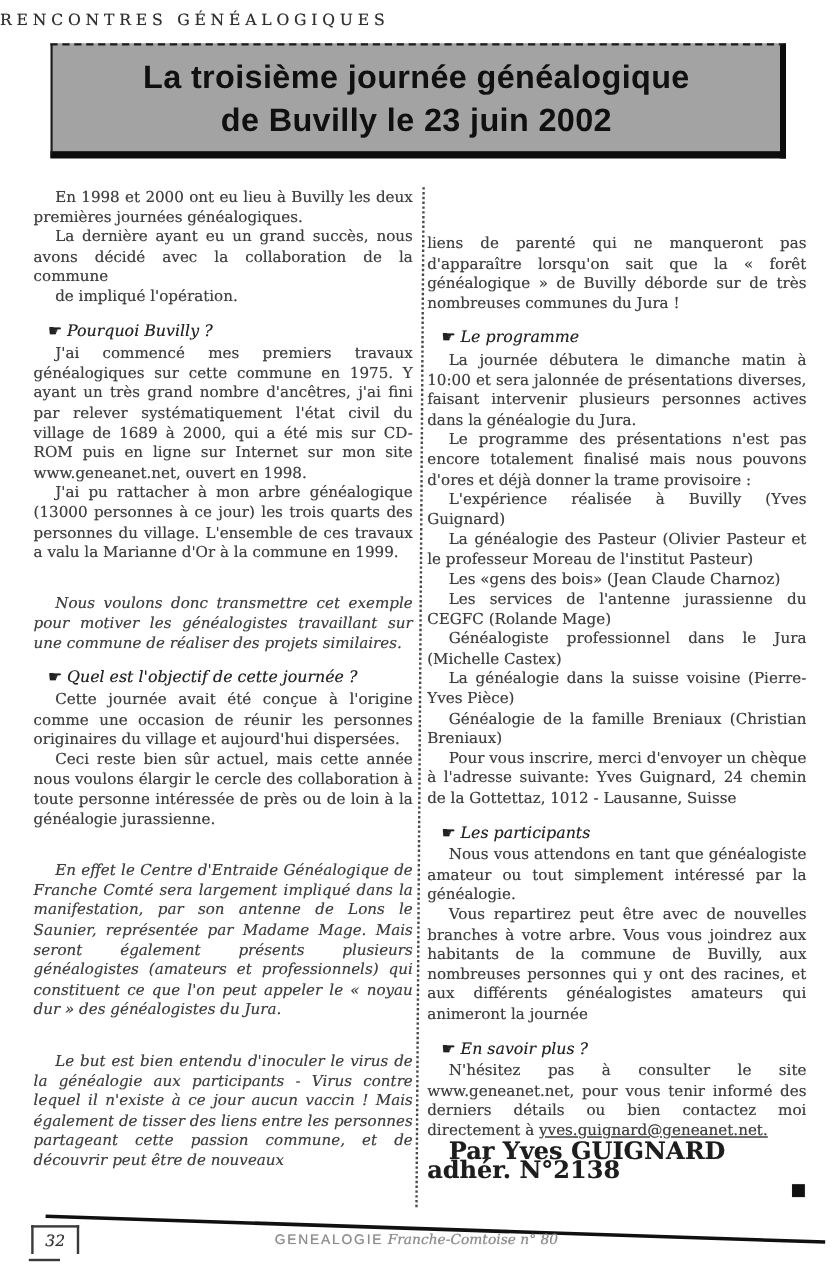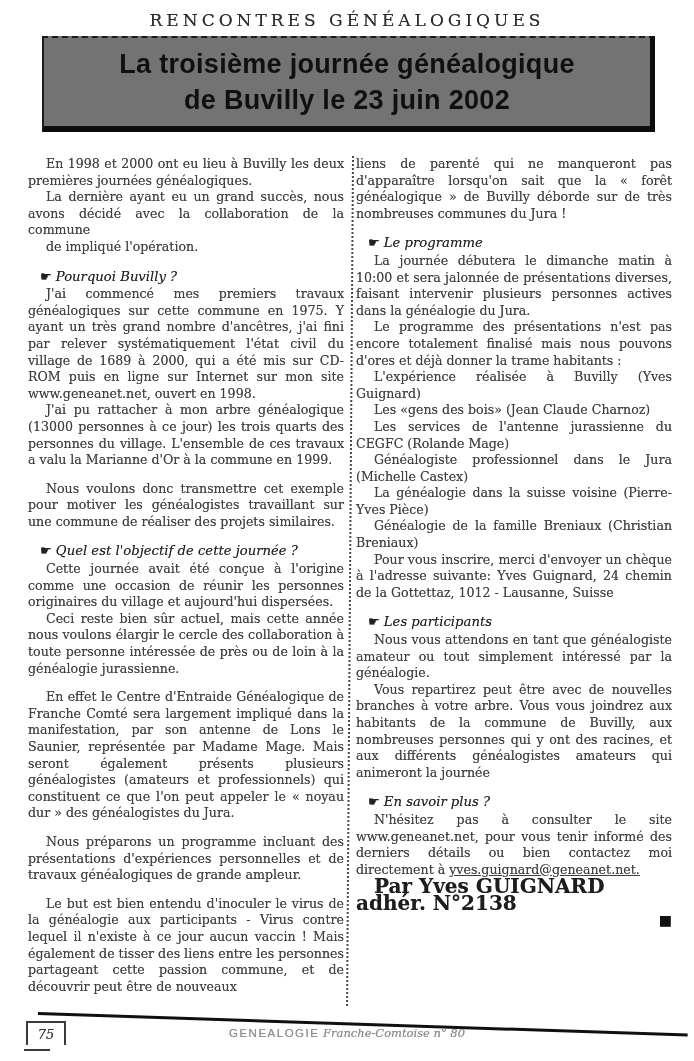--- a/index.html
+++ b/index.html
@@ -7,56 +7,55 @@
     width:694px;height:1061px;
     background:#ffffff;
     position:relative;
     overflow:hidden;
     font-family:"DejaVu Serif", serif;
     color:#3c3c3c;
   }
   
   .kicker{
     position:absolute;top:10px;left:0;width:100%;
-    text-align:center;
     font-family:"DejaVu Serif", serif;
-    font-size:17px;letter-spacing:4px;
+    font-size:13px;letter-spacing:4px;
     color:#2e2e2e;
     text-shadow:0 0 0.6px #777;
   }
   
   .title-box{
     position:absolute;left:42px;top:36px;width:606px;height:88px;
     border-top:2px dashed #1c1c1c;
     border-left:2px solid #1c1c1c;
     border-right:5px solid #0d0d0d;
     border-bottom:6px solid #0d0d0d;
     display:flex;flex-direction:column;justify-content:center;align-items:center;
-    background:#737373;
+    background:#a3a3a3;
   }
   .title-box .t{
     font-family:"Liberation Sans", sans-serif;
     font-weight:bold;font-size:27px;line-height:36px;
     color:#101010;text-align:center;letter-spacing:0.3px;
   }
   
   .columns{
     position:absolute;top:156px;left:28px;width:644px;height:860px;
     display:flex;gap:12px;
   }
   .col{
     width:316px;
     font-size:12.6px;line-height:16.6px;
     text-align:justify;
     color:#3f3f3f;
     text-shadow:0 0 0.6px #8a8a8a;
   }
   .col p{margin:0;text-indent:18px;}
-  .col p.noindent{text-indent:0;}
-  .col p.gap{margin-top:12px;}
+  .col p.noindent{text-indent:0;margin-top:39px;}
+  .col p.gap{margin-top:26px;font-style:italic;}
   .col .section{
     margin:13px 0 1px 0;
     font-size:13.2px;font-weight:normal;font-style:italic;
     color:#222;text-indent:12px;text-align:left;
   }
   .col .section .hand{font-style:normal;margin-right:4px;}
   .divider{
     position:absolute;left:352px;top:156px;height:850px;width:0;
     border-left:2px dotted #4a4a4a;
     transform:rotate(0.4deg);transform-origin:top center;
@@ -123,33 +122,33 @@
     <p>J'ai commencé mes premiers travaux généalogiques sur cette commune en 1975. Y ayant un très grand nombre d'ancêtres, j'ai fini par relever systématiquement l'état civil du village de 1689 à 2000, qui a été mis sur CD-ROM puis en ligne sur Internet sur mon site www.geneanet.net, ouvert en 1998.</p>
     <p>J'ai pu rattacher à mon arbre généalogique (13000 personnes à ce jour) les trois quarts des personnes du village. L'ensemble de ces travaux a valu la Marianne d'Or à la commune en 1999.</p>
     <p class="gap">Nous voulons donc transmettre cet exemple pour motiver les généalogistes travaillant sur une commune de réaliser des projets similaires.</p>
 
     <div class="section">
       <span class="hand">☛</span><span>Quel est l'objectif de cette journée ?</span>
     </div>
     <p>Cette journée avait été conçue à l'origine comme une occasion de réunir les personnes originaires du village et aujourd'hui dispersées.</p>
     <p>Ceci reste bien sûr actuel, mais cette année nous voulons élargir le cercle des collaboration à toute personne intéressée de près ou de loin à la généalogie jurassienne.</p>
     <p class="gap">En effet le Centre d'Entraide Généalogique de Franche Comté sera largement impliqué dans la manifestation, par son antenne de Lons le Saunier, représentée par Madame Mage. Mais seront également présents plusieurs généalogistes (amateurs et professionnels) qui constituent ce que l'on peut appeler le « noyau dur » des généalogistes du Jura.</p>
-    <p class="gap">Nous préparons un programme incluant des présentations d'expériences personnelles et de travaux généalogiques de grande ampleur.</p>
     <p class="gap">Le but est bien entendu d'inoculer le virus de la généalogie aux participants - Virus contre lequel il n'existe à ce jour aucun vaccin ! Mais également de tisser des liens entre les personnes partageant cette passion commune, et de découvrir peut être de nouveaux</p>
   </div>
 
   <div class="col">
     <p class="noindent">liens de parenté qui ne manqueront pas d'apparaître lorsqu'on sait que la « forêt généalogique » de Buvilly déborde sur de très nombreuses communes du Jura !</p>
 
     <div class="section">
       <span class="hand">☛</span><span>Le programme</span>
     </div>
     <p>La journée débutera le dimanche matin à 10:00 et sera jalonnée de présentations diverses, faisant intervenir plusieurs personnes actives dans la généalogie du Jura.</p>
-    <p>Le programme des présentations n'est pas encore totalement finalisé mais nous pouvons d'ores et déjà donner la trame habitants :</p>
+    <p>Le programme des présentations n'est pas encore totalement finalisé mais nous pouvons d'ores et déjà donner la trame provisoire :</p>
     <p>L'expérience réalisée à Buvilly (Yves Guignard)</p>
+    <p>La généalogie des Pasteur (Olivier Pasteur et le professeur Moreau de l'institut Pasteur)</p>
     <p>Les «gens des bois» (Jean Claude Charnoz)</p>
     <p>Les services de l'antenne jurassienne du CEGFC (Rolande Mage)</p>
     <p>Généalogiste professionnel dans le Jura (Michelle Castex)</p>
     <p>La généalogie dans la suisse voisine (Pierre-Yves Pièce)</p>
     <p>Généalogie de la famille Breniaux (Christian Breniaux)</p>
     <p>Pour vous inscrire, merci d'envoyer un chèque à l'adresse suivante: Yves Guignard, 24 chemin de la Gottettaz, 1012 - Lausanne, Suisse</p>
 
     <div class="section">
       <span class="hand">☛</span><span>Les participants</span>
     </div>
@@ -162,19 +161,19 @@
     <p><span>N'hésitez pas à consulter le site www.geneanet.net, pour vous tenir informé des derniers détails ou bien contactez moi directement à </span><span class="email">yves.guignard@geneanet.net.</span></p>
 
     <p class="byline">Par Yves GUIGNARD adhér. N°2138</p>
     <p class="endmark">■</p>
   </div>
 
 </div>
 
 <div class="footer-rule"></div>
 <div class="pagebox">
-  <span>75</span>
+  <span>32</span>
 </div>
 <div class="pagebox-underline"></div>
 <div class="footer-center">
   <span class="mag">GENEALOGIE</span>
   <span class="issue">Franche-Comtoise n° 80</span>
 </div>
 
 </body></html>

